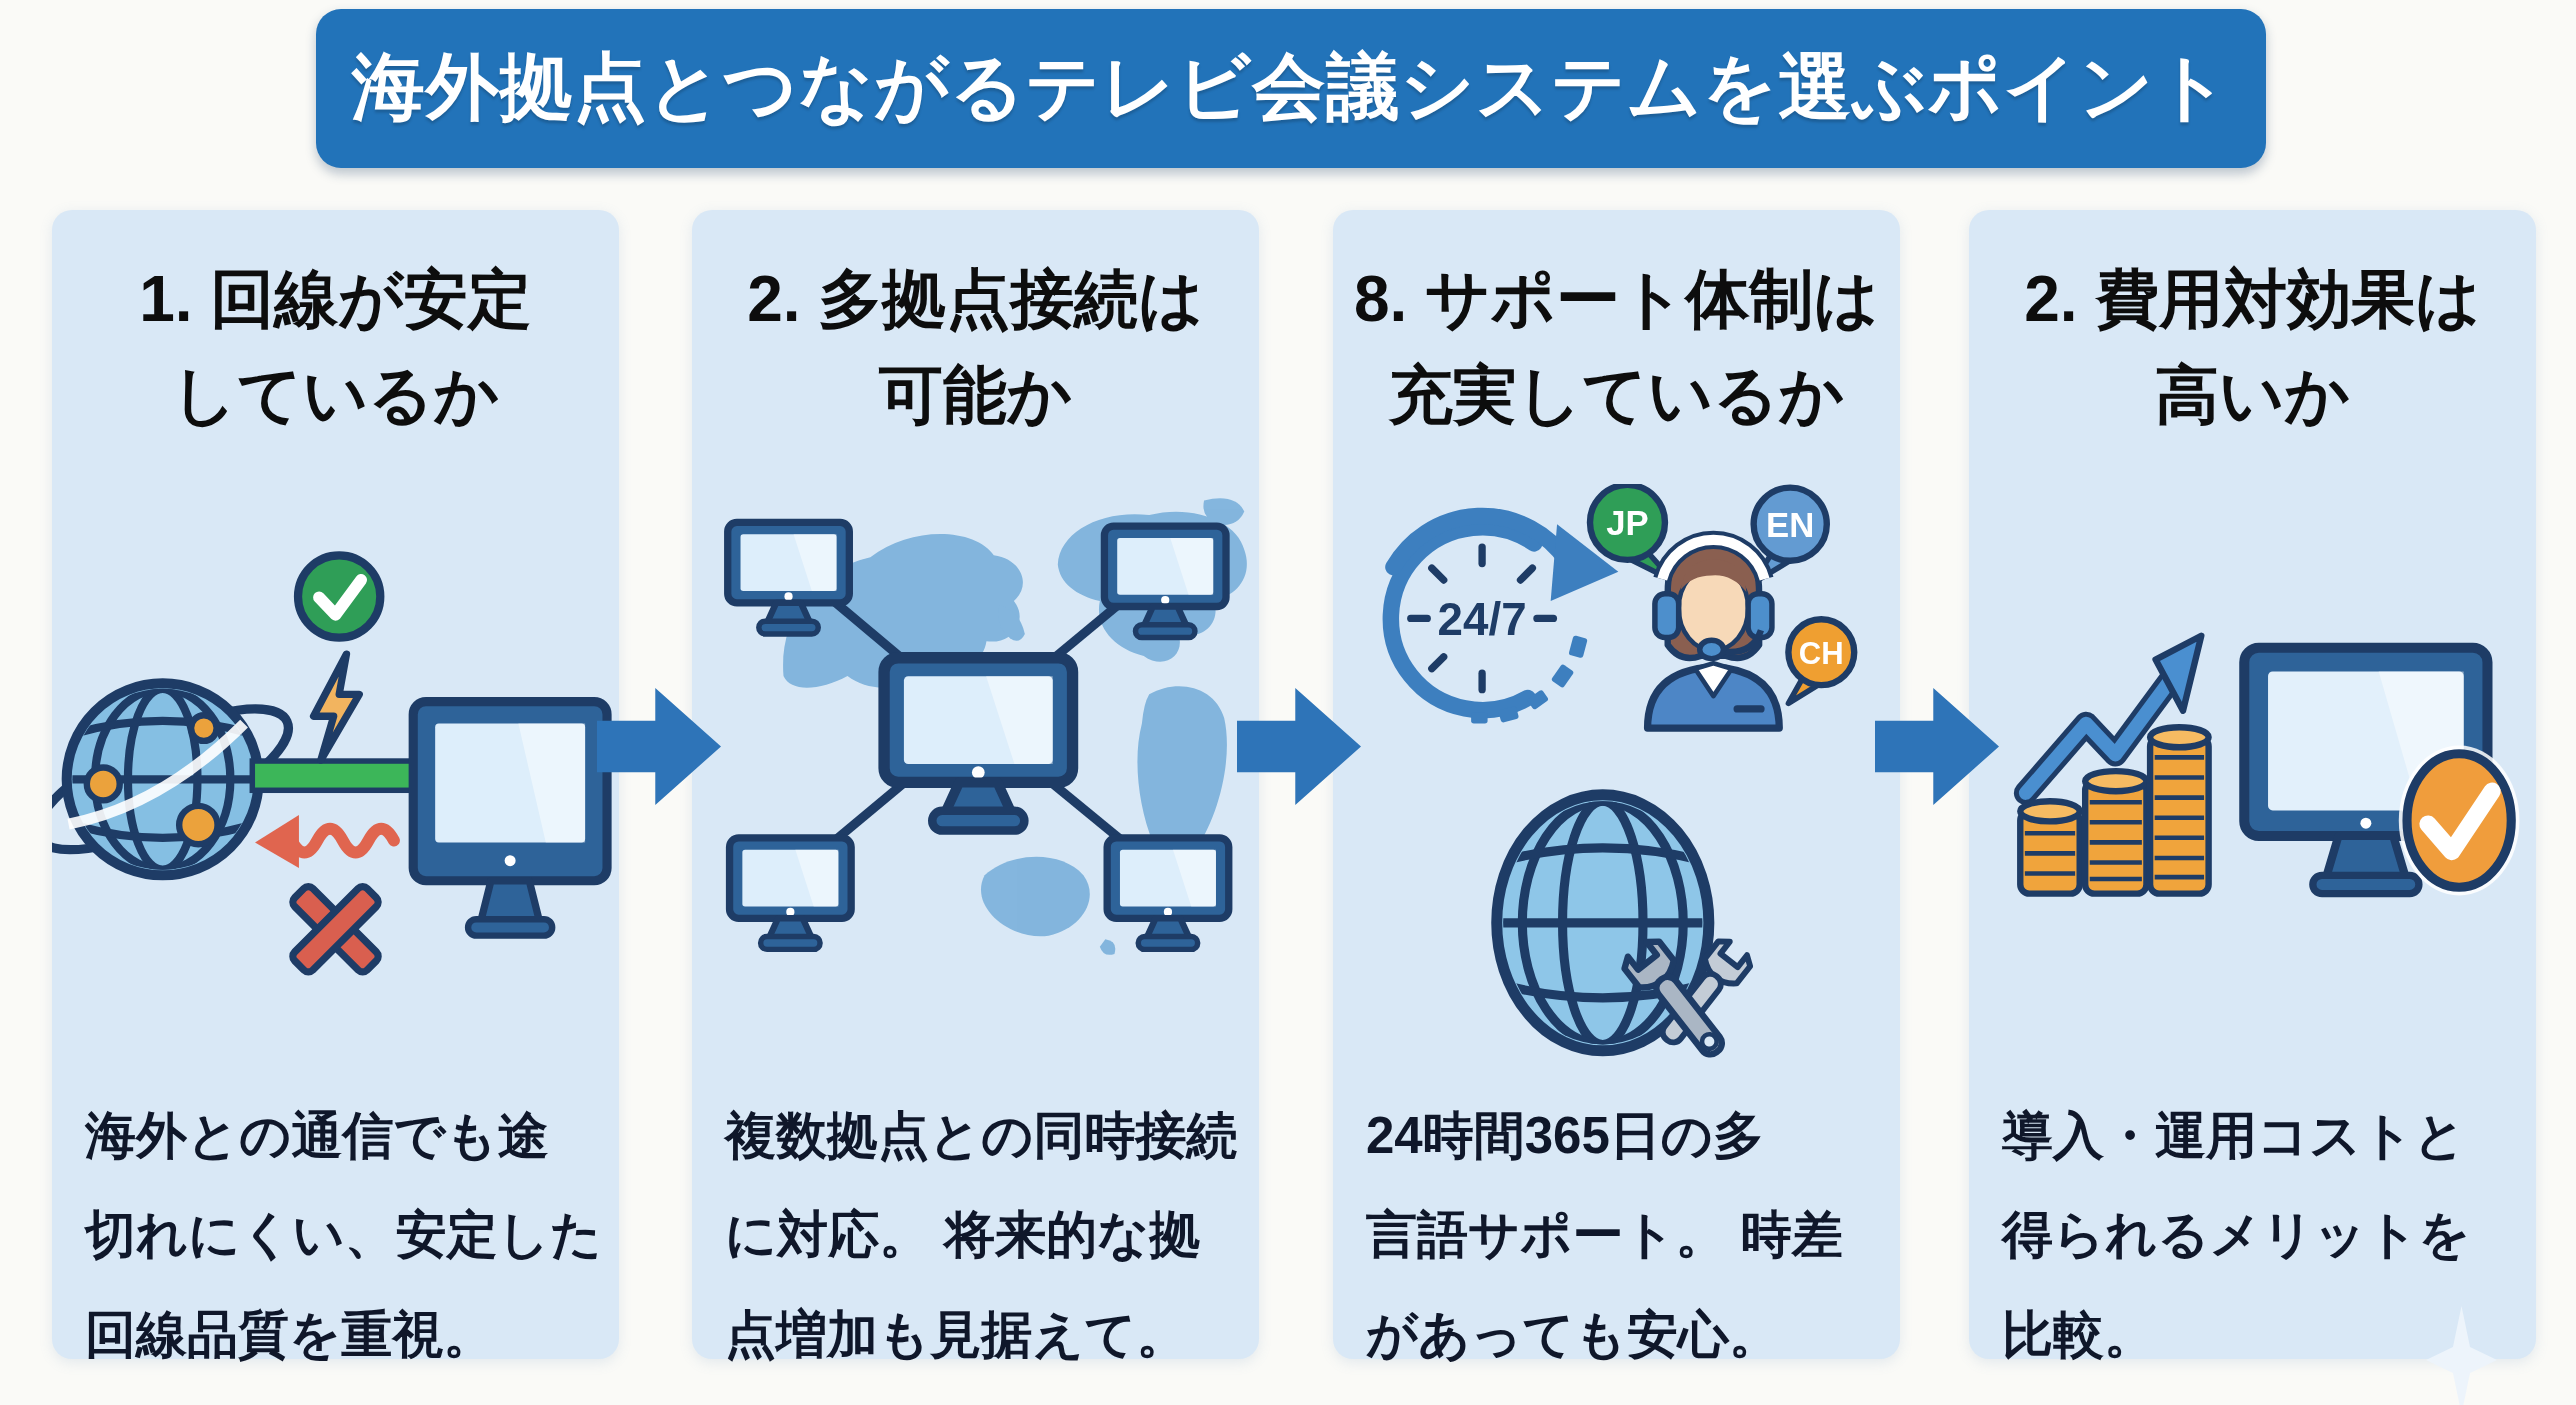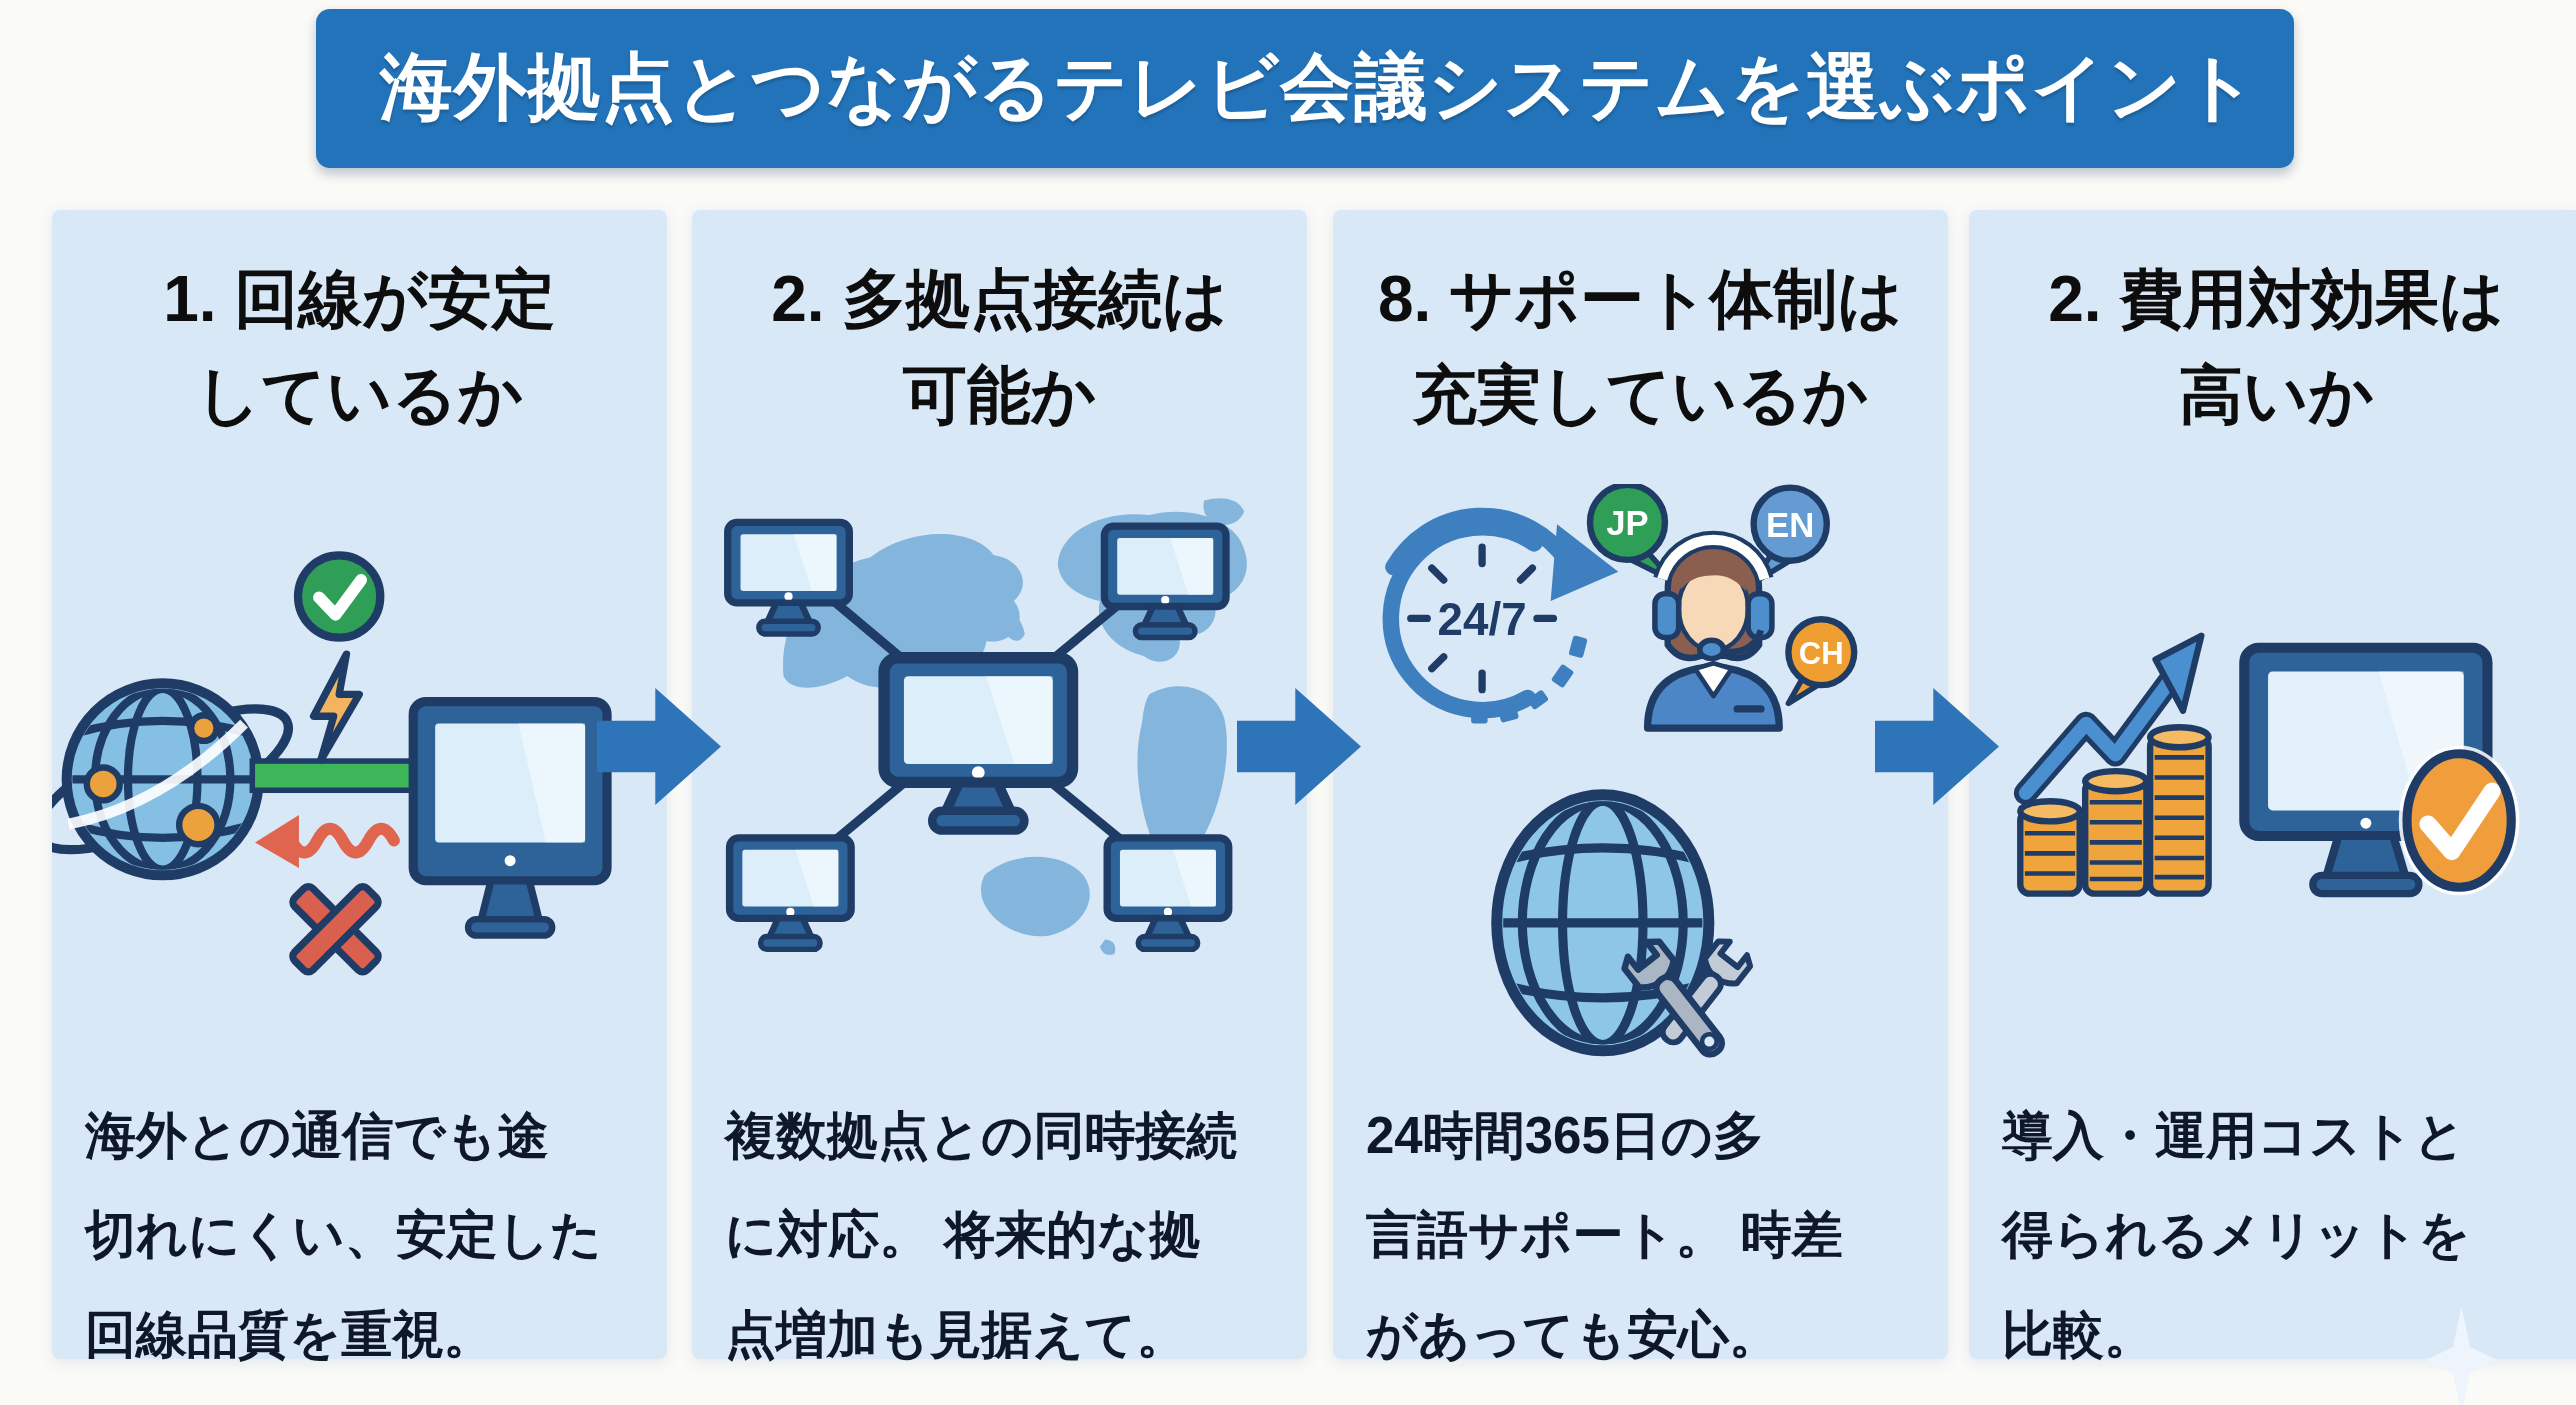--- a/index.html
+++ b/index.html
@@ -1,23 +1,23 @@
 <!DOCTYPE html>
 <html style="font-size:14.6px"><head>
 <meta charset="utf-8">
 <style>
   html,body{margin:0;padding:0;background:#fafaf7;}
   .page{position:relative;width:2576px;height:1405px;background:#fafaf7;overflow:hidden;
         font-family:"Liberation Sans","DejaVu Sans",sans-serif;color:#0d0d0d;}
   .banner{position:absolute;left:316px;top:9.1px;width:1950px;height:159px;background:#2273b9;
-          border-radius:14px;display:flex;align-items:center;justify-content:center;
-          box-shadow:0 5.5px 11px rgba(30,60,102,.28);padding-left:28px;}
+          border-radius:25px;display:flex;align-items:center;justify-content:center;
+          box-shadow:0 5.5px 11px rgba(30,60,102,.28);}
   .banner-title{margin:0;color:#ffffff;font-size:73px;font-weight:700;letter-spacing:0.9px;
           text-shadow:0 2.7px 2.7px rgba(0,0,0,.18);white-space:nowrap;}
-  .card{position:absolute;top:210px;width:615px;height:1149px;background:#d9e8f6;border-radius:8px;
+  .card{position:absolute;top:210px;width:567px;height:1149px;background:#d9e8f6;border-radius:20px;
         box-shadow:0 3.7px 12.8px rgba(110,150,190,.16);}
   .card1{left:52px}.card2{left:692px}.card3{left:1333px}.card4{left:1969px}
   .card-heading{position:absolute;top:41px;left:0;right:0;margin:0;text-align:center;
         font-size:64px;line-height:1.5;font-weight:700;color:#0d0d0d;white-space:pre-line;}
   .card-icon{position:absolute;left:0;top:274px;width:567px;height:640px;pointer-events:none;}
   .card-body{position:absolute;left:33px;right:16.5px;top:876px;margin:0;font-size:51px;line-height:1.95;
         font-weight:700;color:#0f172a;white-space:pre-line;}
   .flow-arrow{position:absolute;top:688px;width:124px;height:117px;background:#2e74b8;
         clip-path:polygon(0 28%,47% 28%,47% 0,100% 50%,47% 100%,47% 72%,0 72%);}
   .a1{left:597px}.a2{left:1237px}.a3{left:1875px}

